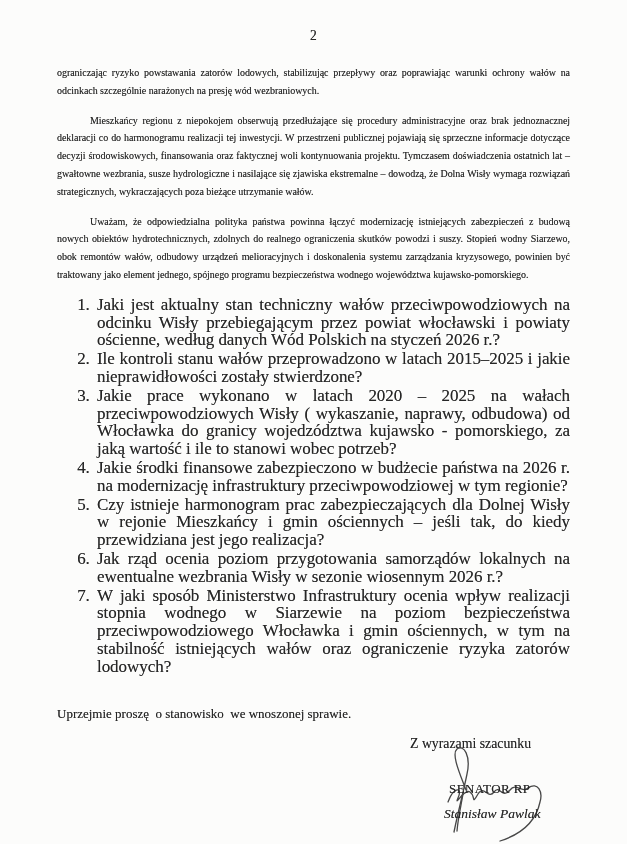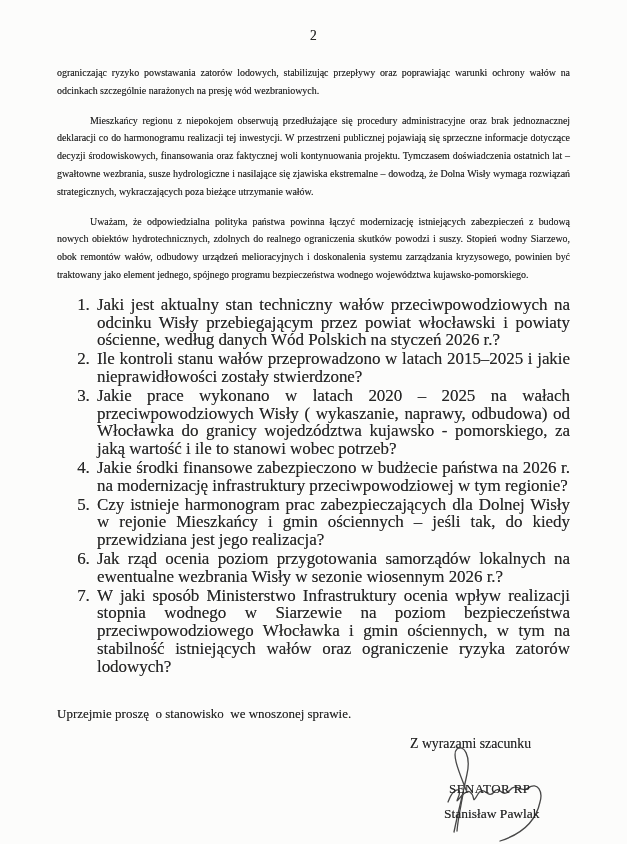--- a/index.html
+++ b/index.html
@@ -65,20 +65,21 @@
     top: 781px;
     font-size: 13px;
     letter-spacing: 0.4px;
     text-align: center;
   }
   .signer-name {
     position: absolute;
     left: 444px;
     top: 806px;
     font-size: 13.5px;
+    font-style: italic;
   }
   .signature-svg {
     position: absolute;
     left: 430px;
     top: 744px;
     pointer-events: none;
   }
 </style>
 </head>
 <body>

